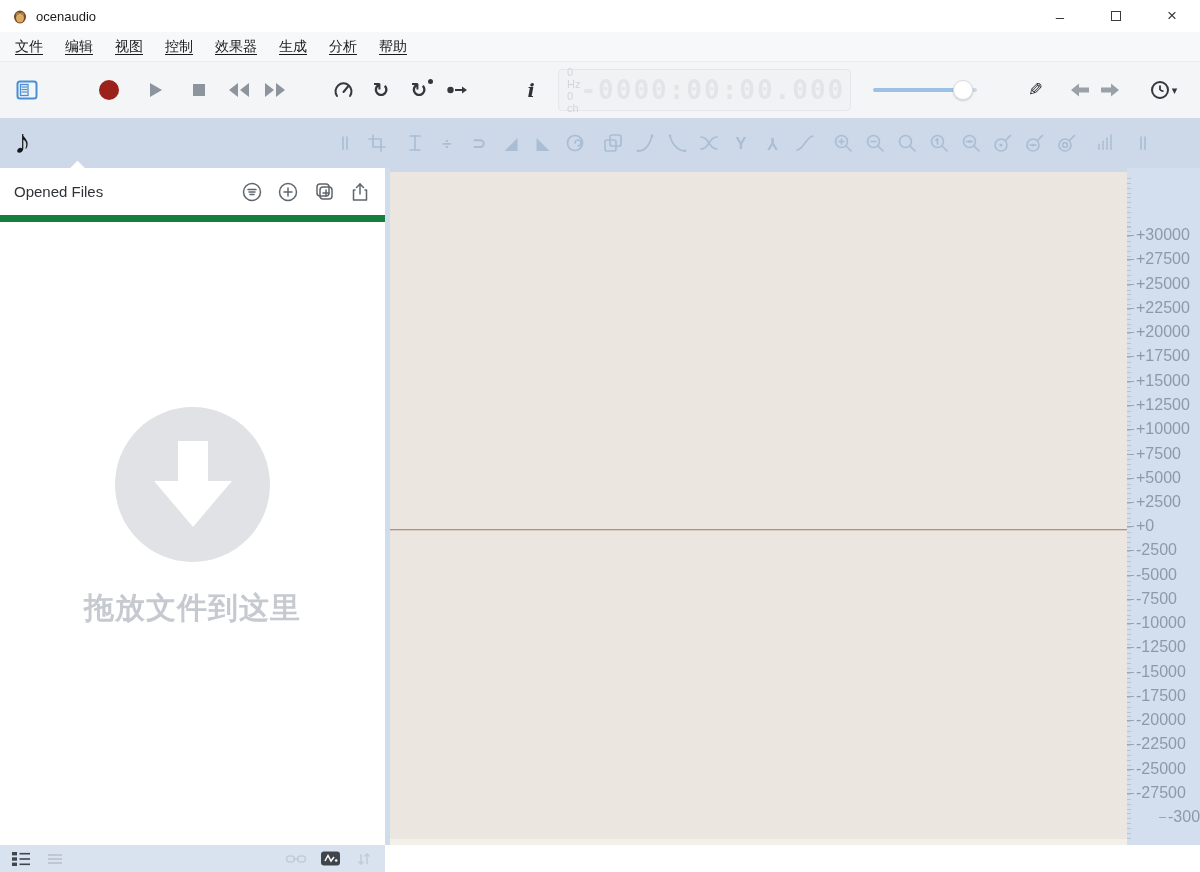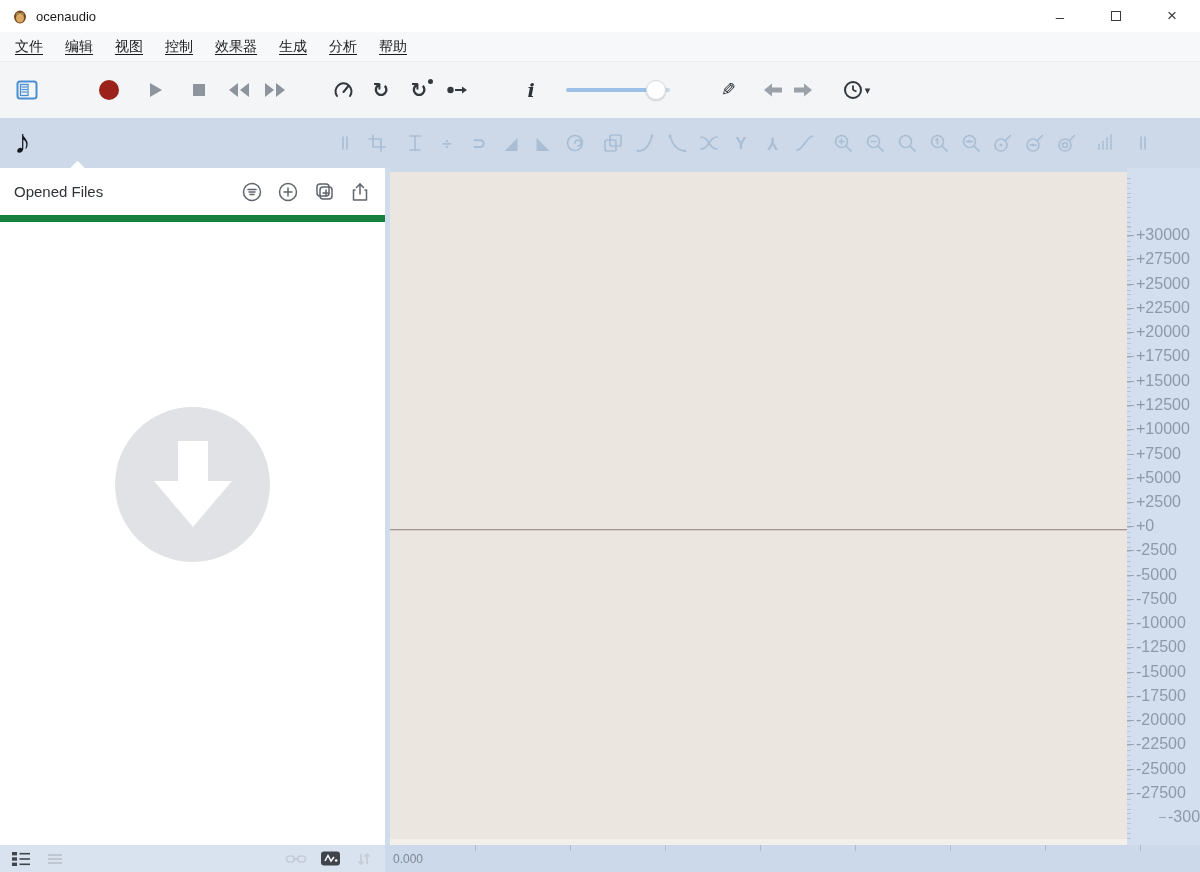--- a/index.html
+++ b/index.html
@@ -174,20 +174,27 @@
         <circle cx="5.5" cy="11" r="3.2" fill="#33383d"></circle>
         <line x1="10" y1="11" x2="18" y2="11" stroke="#33383d" stroke-width="2"></line>
         <polygon points="17,7.5 22,11 17,14.5" fill="#33383d"></polygon>
       </svg>
   </div>
 
   <div class="tbtn" style="margin-left:48px;">
     <span class="info-glyph">i</span>
   </div>
 
+  <div class="display">
+    <div class="freq">
+      <div>0 Hz</div>
+      <div>0 ch</div>
+    </div>
+    <div class="digits">-0000:00:00.000</div>
+  </div>
 
   <div class="slider">
     <div class="track"></div>
     <div class="thumb"></div>
   </div>
 
   <div class="tbtn" style="margin-left:46px;">
     <span class="pen-glyph">✎</span>
   </div>
   <div class="tbtn" style="margin-left:18px;">
@@ -401,20 +408,21 @@
             </svg>
         </span>
       </div>
     </div>
     <div class="dropzone">
       <div class="drop-circle">
         <svg width="86" height="92" viewBox="0 0 86 92">
             <path d="M28 2 H58 V42 H82 L43 88 L4 42 H28 Z" fill="#ffffff"></path>
           </svg>
       </div>
+      <div class="drop-title">拖放文件到这里</div>
     </div>
   </div>
 
   <div class="gapcol"></div>
 
   <div class="wavecol">
     <div class="wave">
       <div class="zero-line"></div>
       <div class="zero-line2"></div>
     </div>
@@ -497,16 +505,13 @@
             <g stroke="#c3ccd6" stroke-width="1.6" fill="none">
               <line x1="5" y1="3" x2="5" y2="13"></line>
               <path d="M2.5 10.5 L5 13 L7.5 10.5"></path>
               <line x1="11" y1="13" x2="11" y2="3"></line>
               <path d="M8.5 5.5 L11 3 L13.5 5.5"></path>
             </g>
           </svg>
       </span>
     </div>
   </div>
-  <div class="ruler">
-    <span class="ruler-origin">0.000</span>
-  </div>
 </div>
 
 </body></html>

